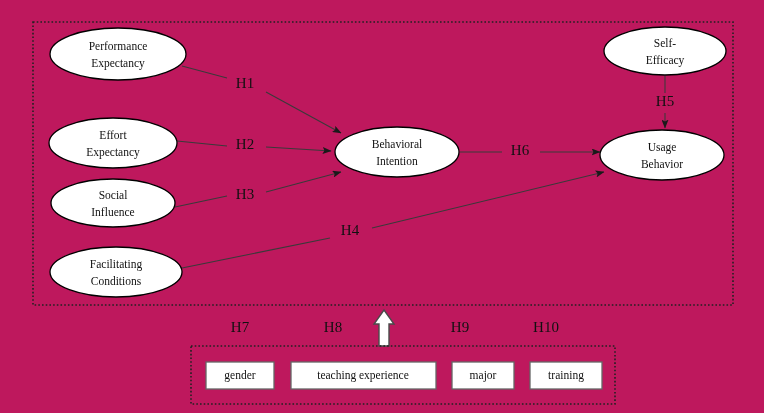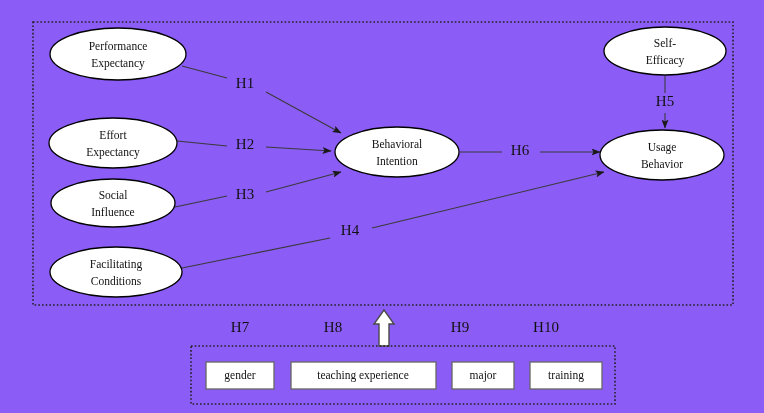--- a/index.html
+++ b/index.html
@@ -8,21 +8,21 @@
     padding: 0;
     background: #ffffff;
   }
   body {
     font-family: "Liberation Serif", "DejaVu Serif", serif;
   }
   #canvas {
     position: relative;
     width: 764px;
     height: 413px;
-    background: #8b5cf6;
+    background: #be185d;
     overflow: hidden;
   }
   #diagram-svg {
     position: absolute;
     left: 0;
     top: 0;
     width: 764px;
     height: 413px;
   }
   .node-text {

